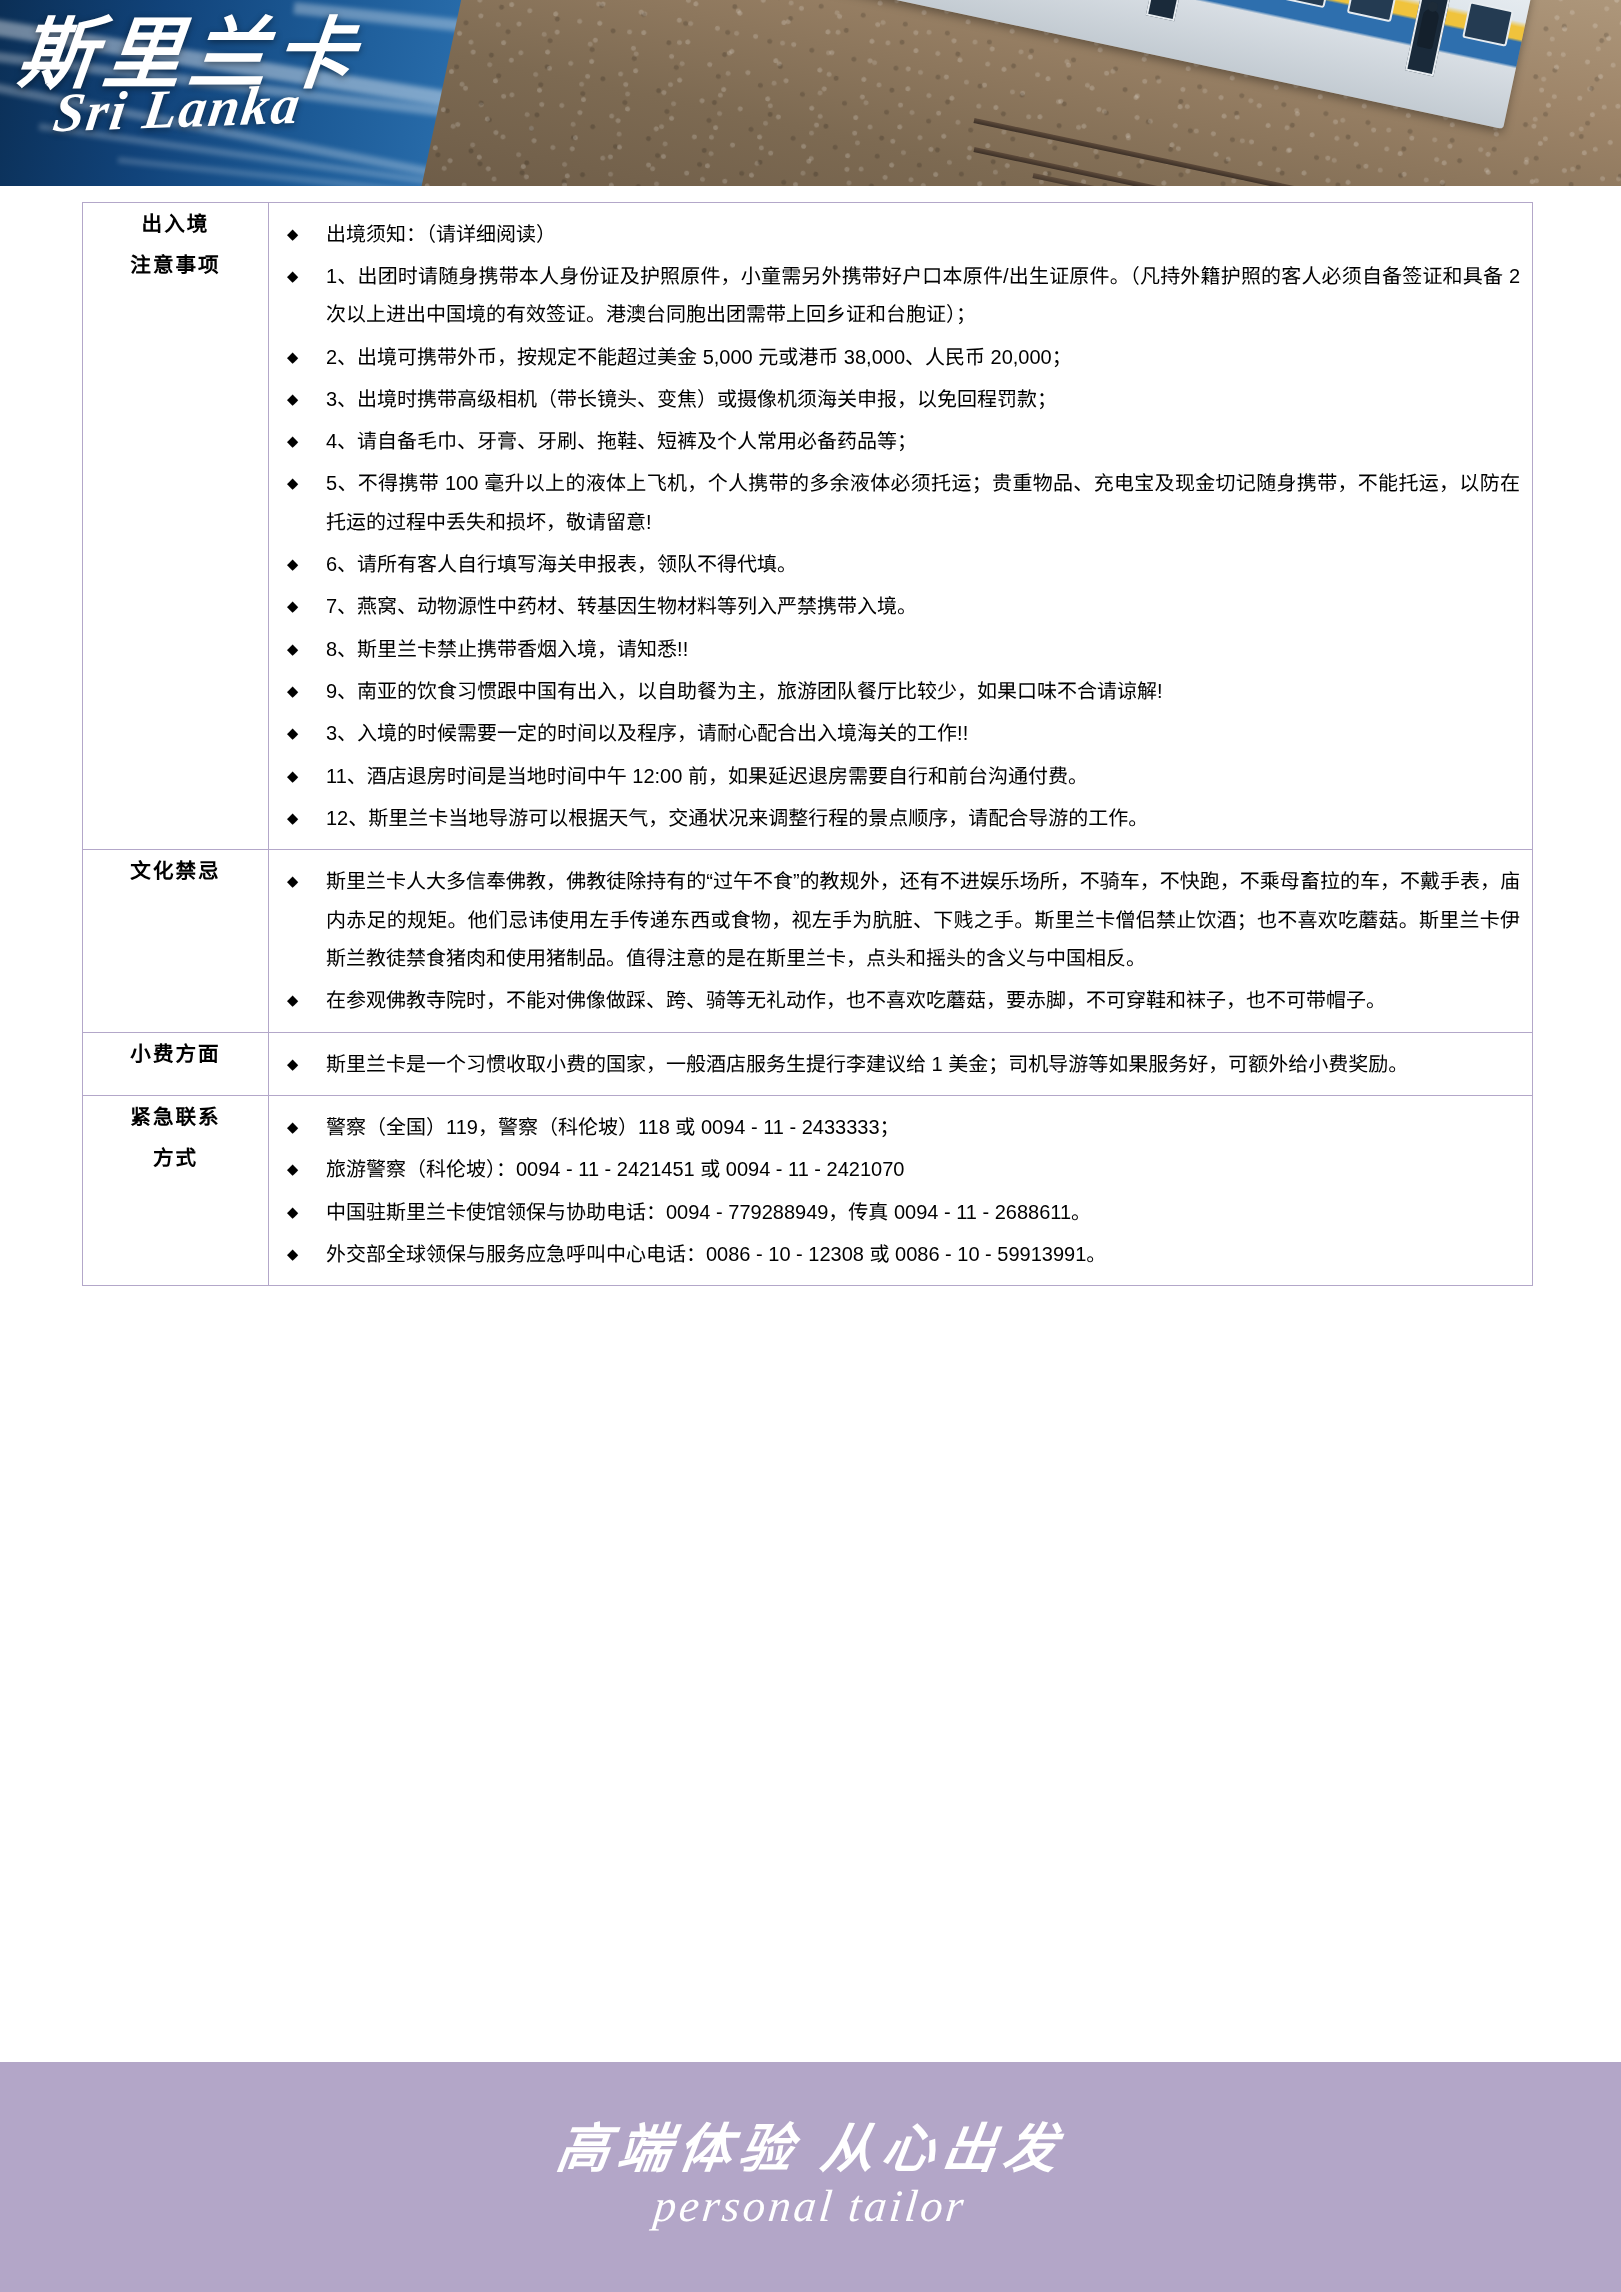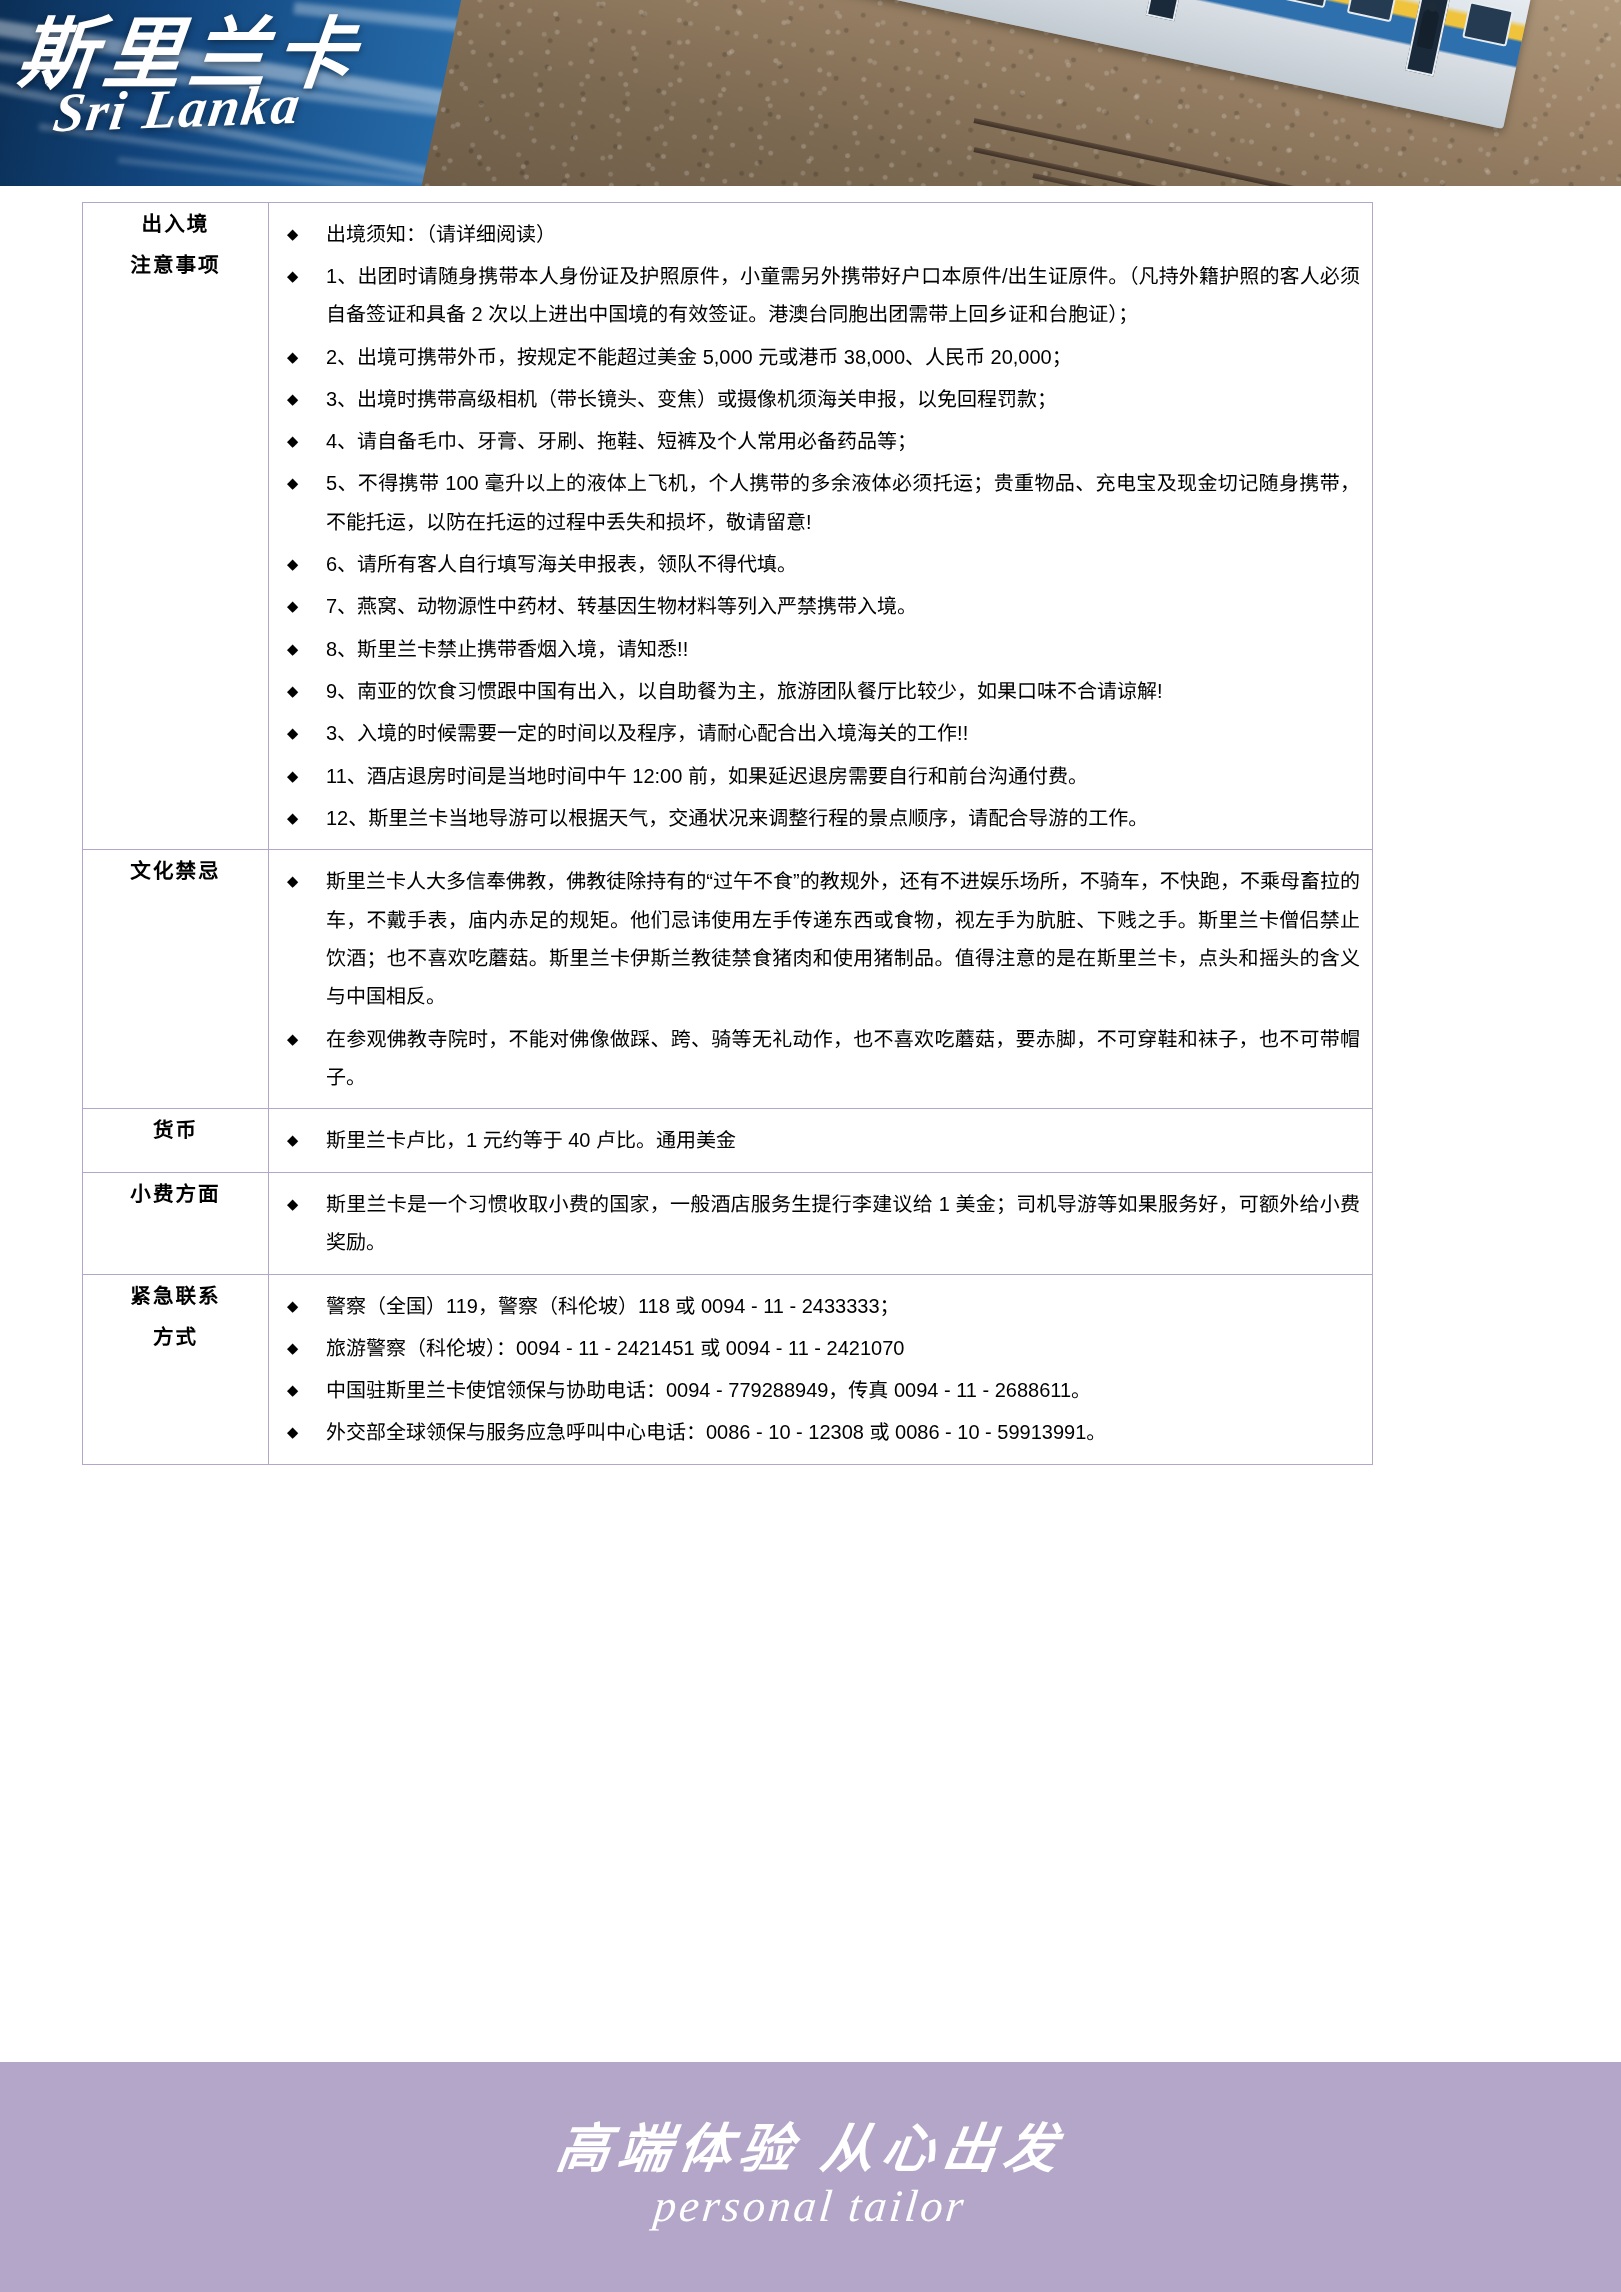--- a/index.html
+++ b/index.html
@@ -163,21 +163,21 @@
     position: absolute;
     left: 0; top: 186px;
     width: 1621px;
     height: 1876px;
     background: #fff;
   }
   table.info {
     position: absolute;
     left: 82px;
     top: 15.7px;
-    width: 1291px;
+    width: 1451px;
     border-collapse: collapse;
     table-layout: fixed;
   }
   table.info td {
     border: 1px solid #b3a7c9;
     vertical-align: top;
     padding: 0;
   }
   td.label {
     width: 186px;
@@ -321,30 +321,20 @@
           </td>
           <td class="body">
             <ul class="bullets">
               <li>斯里兰卡人大多信奉佛教，佛教徒除持有的“过午不食”的教规外，还有不进娱乐场所，不骑车，不快跑，不乘母畜拉的车，不戴手表，庙内赤足的规矩。他们忌讳使用左手传递东西或食物，视左手为肮脏、下贱之手。斯里兰卡僧侣禁止饮酒；也不喜欢吃蘑菇。斯里兰卡伊斯兰教徒禁食猪肉和使用猪制品。值得注意的是在斯里兰卡，点头和摇头的含义与中国相反。</li>
               <li>在参观佛教寺院时，不能对佛像做踩、跨、骑等无礼动作，也不喜欢吃蘑菇，要赤脚，不可穿鞋和袜子，也不可带帽子。</li>
             </ul>
           </td>
         </tr>
         <tr>
           <td class="label">
-            <div>货币</div>
-          </td>
-          <td class="body">
-            <ul class="bullets">
-              <li>斯里兰卡卢比，1 元约等于 40 卢比。通用美金</li>
-            </ul>
-          </td>
-        </tr>
-        <tr>
-          <td class="label">
             <div>小费方面</div>
           </td>
           <td class="body">
             <ul class="bullets">
               <li>斯里兰卡是一个习惯收取小费的国家，一般酒店服务生提行李建议给 1 美金；司机导游等如果服务好，可额外给小费奖励。</li>
             </ul>
           </td>
         </tr>
         <tr>
           <td class="label">

